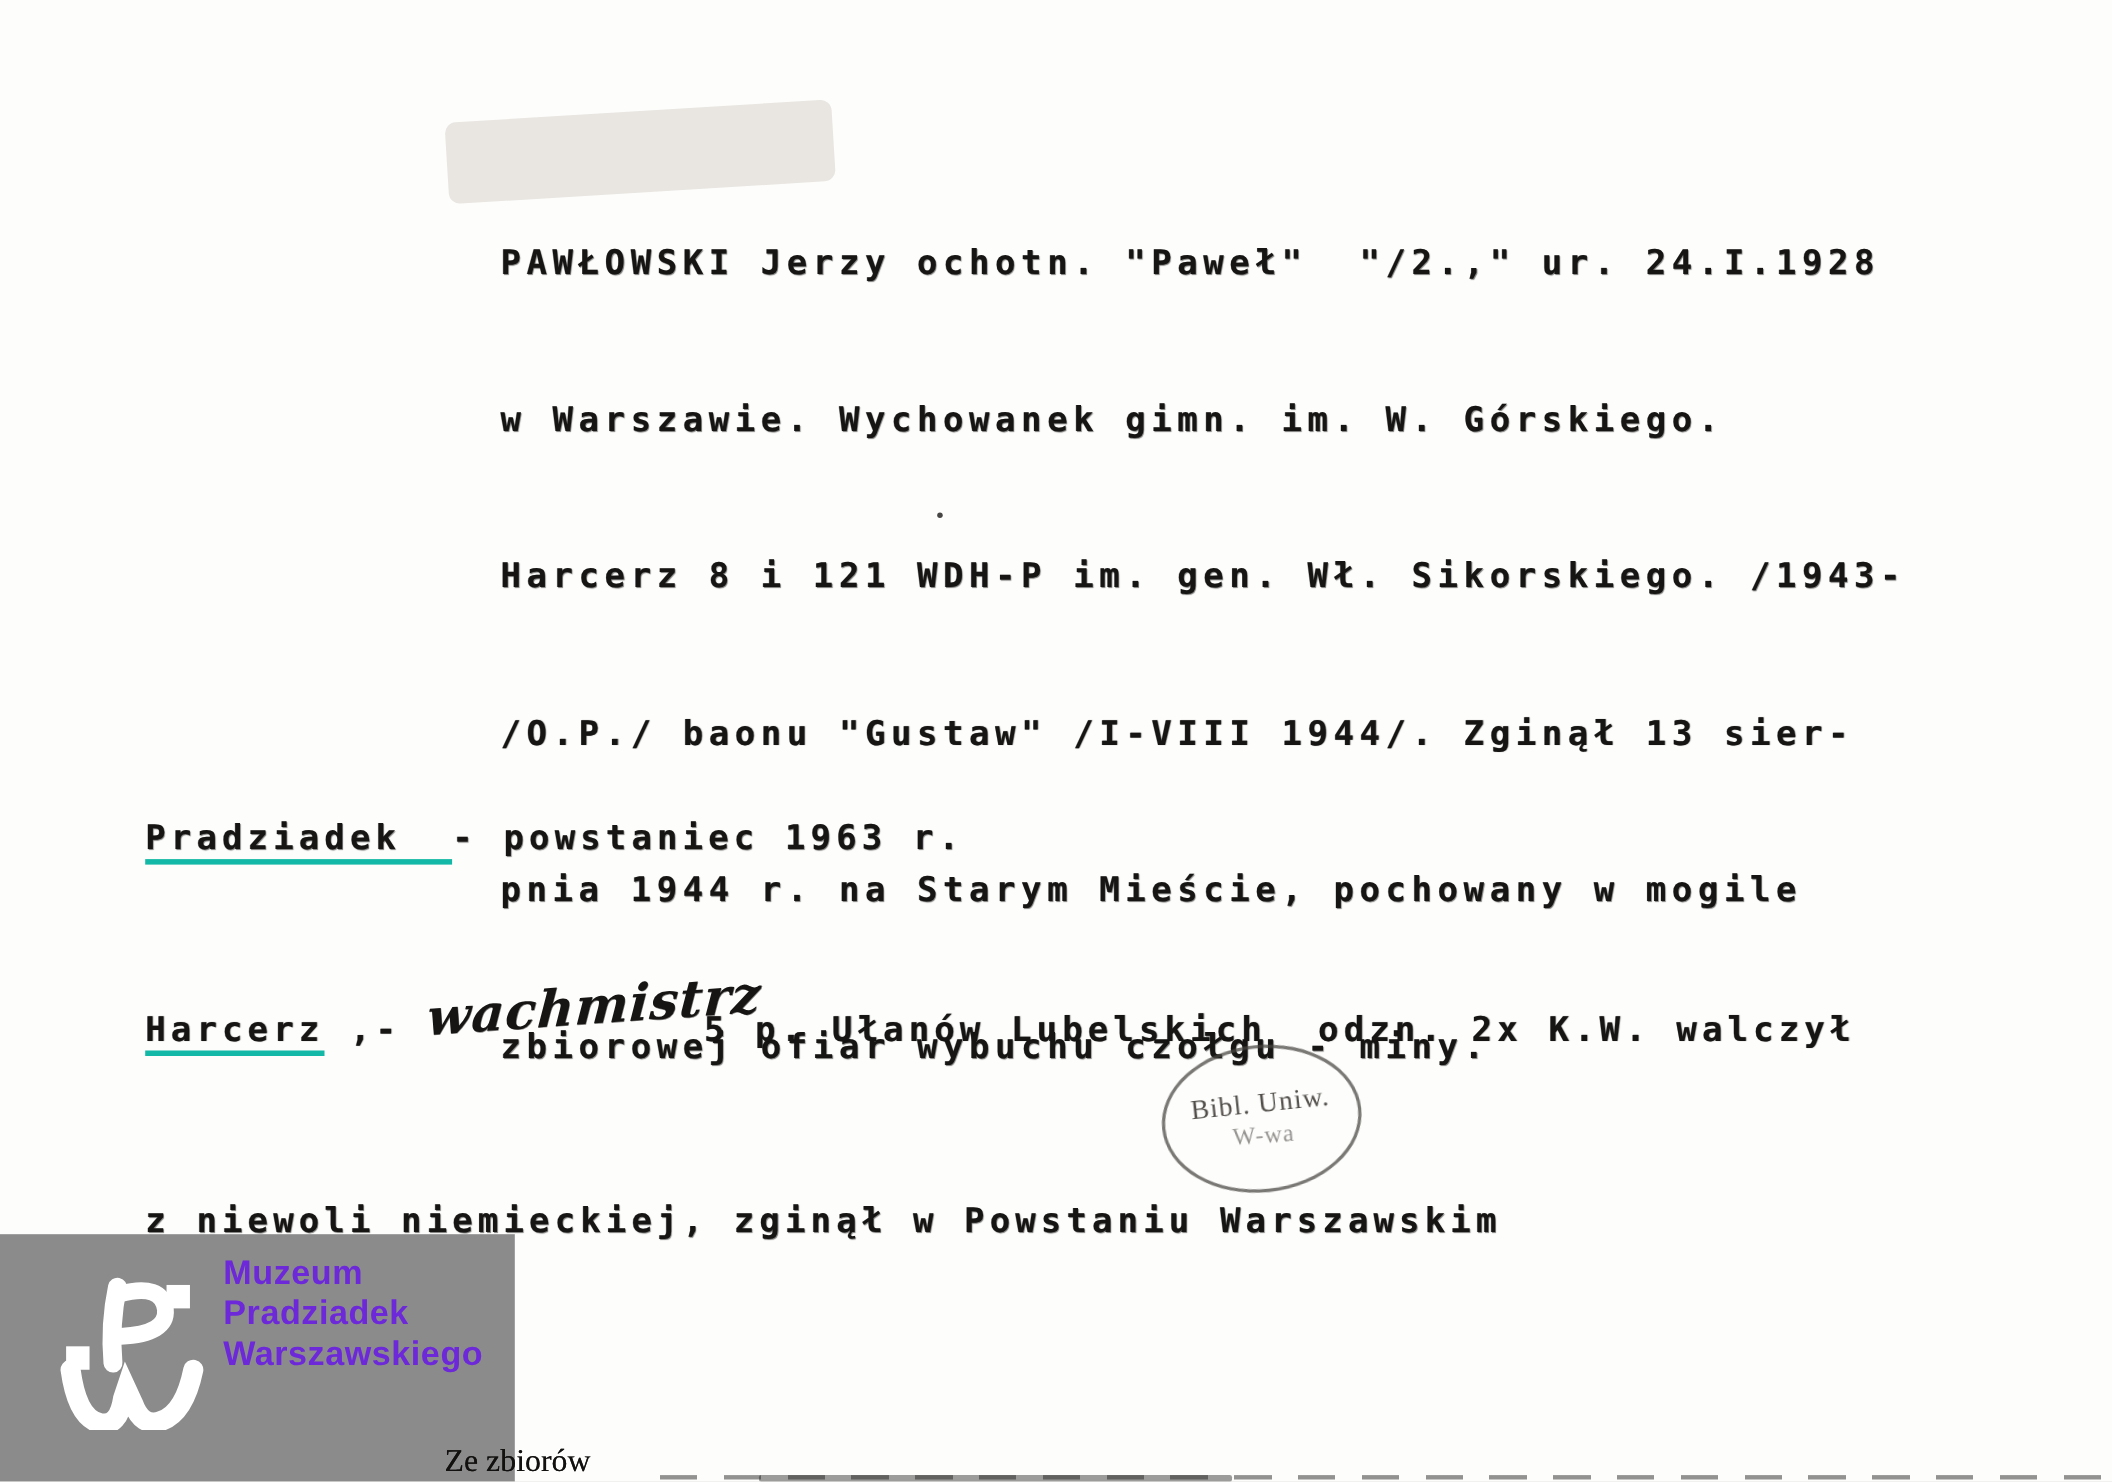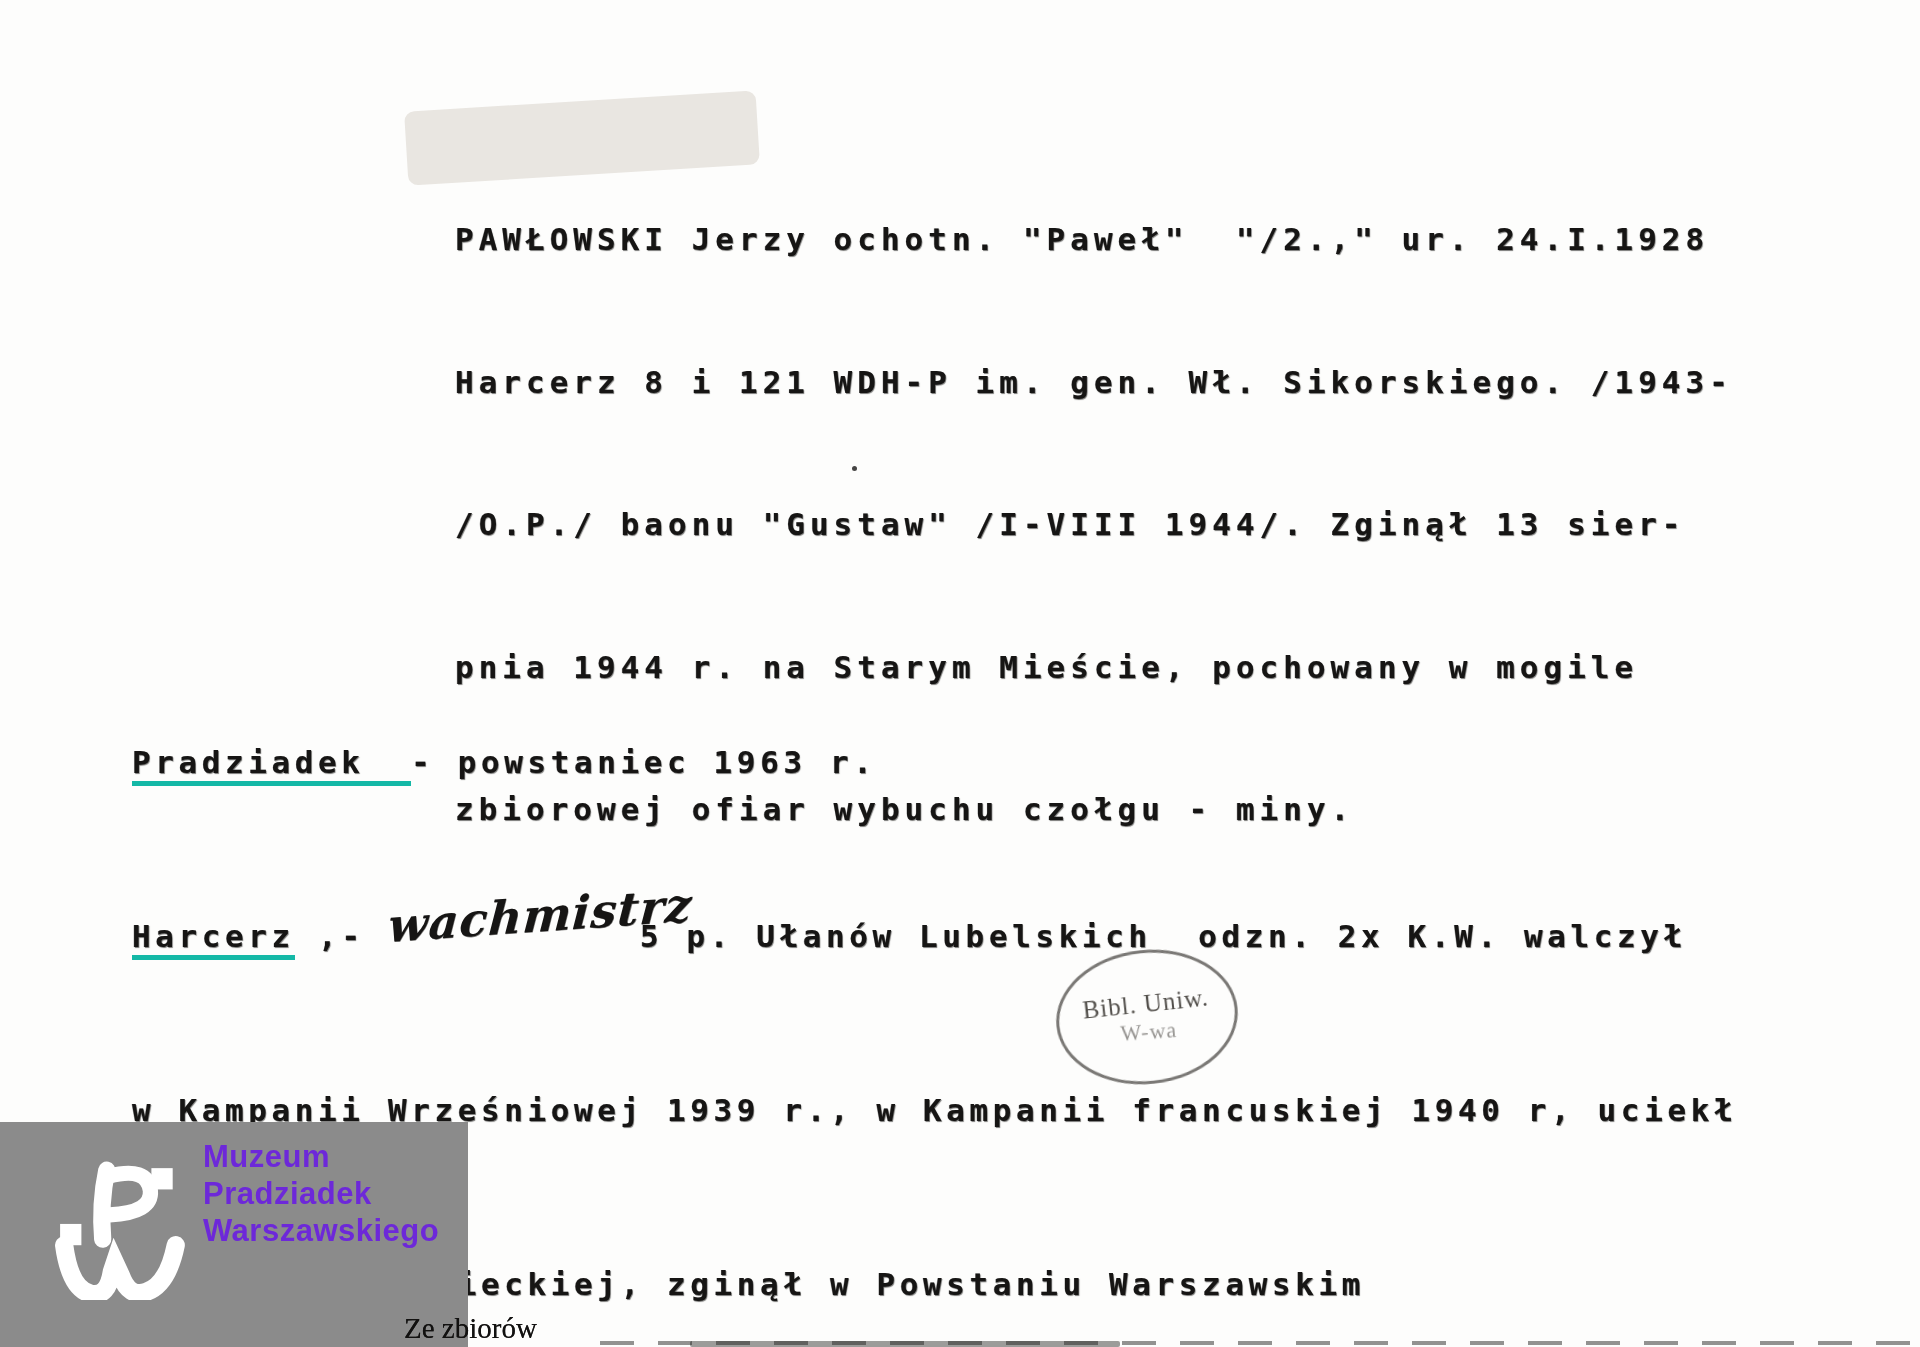--- a/index.html
+++ b/index.html
@@ -75,32 +75,32 @@
 </style>
 </head>
 <body>
 
 <div class="page">
 
   <div class="highlight"></div>
 
   <div class="para1 typed">
     <div>PAWŁOWSKI Jerzy ochotn. "Paweł"  "/2.," ur. 24.I.1928</div>
+    <div>w Warszawie. Wychowanek gimn. im. W. Górskiego.</div>
     <div>Harcerz 8 i 121 WDH-P im. gen. Wł. Sikorskiego. /1943-</div>
     <div>/O.P./ baonu "Gustaw" /I-VIII 1944/. Zginął 13 sier-</div>
     <div>pnia 1944 r. na Starym Mieście, pochowany w mogile</div>
     <div>zbiorowej ofiar wybuchu czołgu - miny.</div>
   </div>
 
   <div class="dot-artifact"></div>
 
   <div class="para2 typed">
     <div><span class="u">Pradziadek  </span><span>- powstaniec 1963 r.</span></div>
     <div><span class="u">Harcerz</span><span> ,- </span><span class="hand">wachmistrz</span><span>5 p. Ułanów Lubelskich  odzn. 2x K.W. walczył</span></div>
-    <div>w Kampanii Wrześniowej 1939 r., w Kampanii francuskiej 1940 r, uciekł</div>
     <div>z niewoli niemieckiej, zginął w Powstaniu Warszawskim</div>
     
     
   </div>
 
   <div class="stamp">
     <div class="stamp-l1">Bibl. Uniw.</div>
     <div class="stamp-l2">W-wa</div>
   </div>
 

